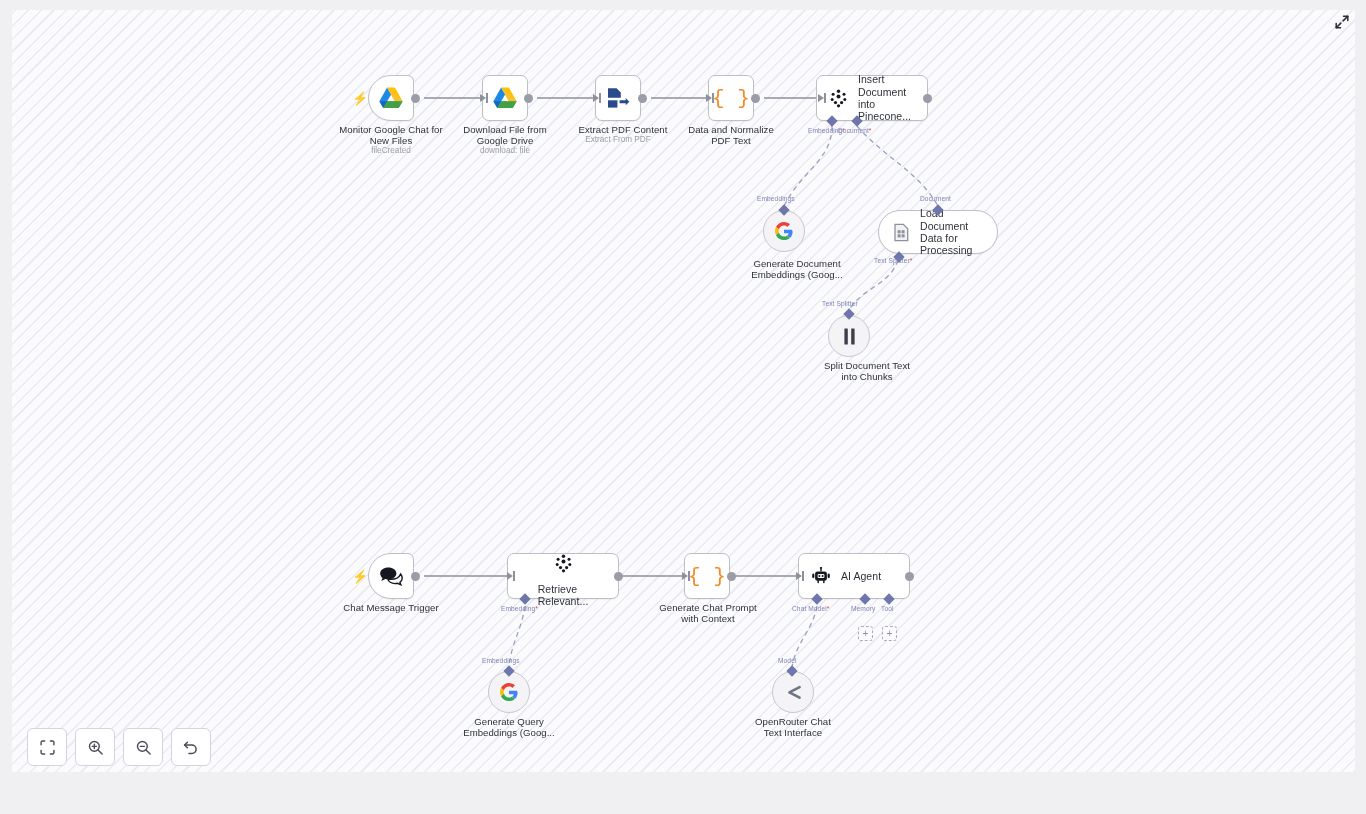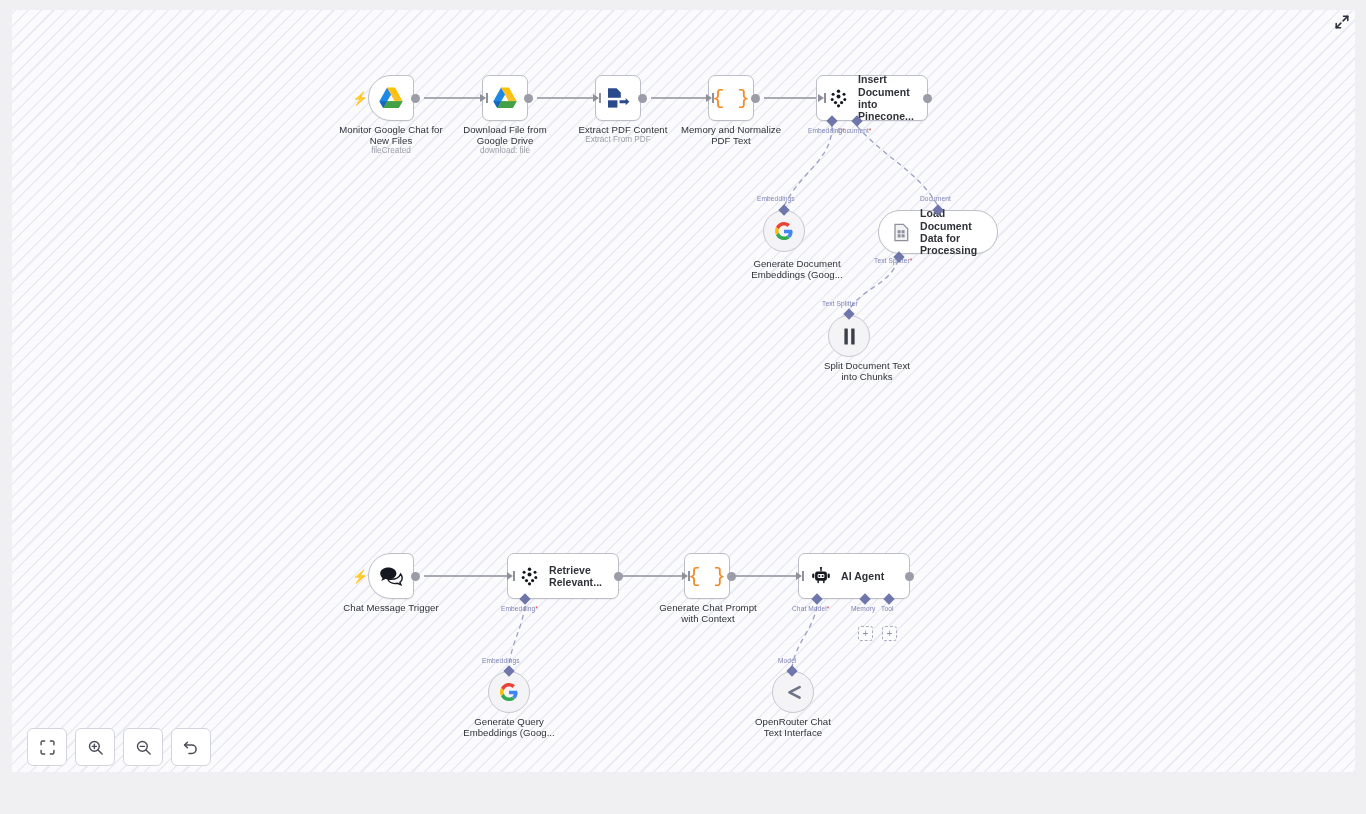--- a/index.html
+++ b/index.html
@@ -61,21 +61,20 @@
     background: #f4f4f6;
     border: 1.2px solid #c7c9d1;
     display: flex; align-items: center; justify-content: center;
   }
   .inner-label {
     font-size: 10.5px;
     color: #2e3138;
     line-height: 12.4px;
     white-space: pre-line;
     letter-spacing: .05px;
-    font-weight: bold;
   }
   .caption {
     position: absolute;
     text-align: center;
     font-size: 9.6px;
     line-height: 11.4px;
     color: #2e3138;
     white-space: pre-line;
     letter-spacing: .05px;
   }
@@ -256,21 +255,21 @@
     <div class="caption" style="left:536px; top:114px; width:150px;">Extract PDF Content</div>
     <div class="subcaption" style="left:536px; top:125px; width:140px;">Extract From PDF</div>
 
     <span class="port-in" style="left:694px; top:83.5px;"></span>
     <div class="node" style="left:696px; top:65px;">
       <div class="nbox square">
         <span style="font-size:21px; color:#f28c28; font-family:'Liberation Mono', monospace; line-height:1;">{&nbsp;}</span>
       </div>
     </div>
     <span class="port-dot" style="left:739px; top:83.5px;"></span>
-    <div class="caption" style="left:649px; top:114px; width:140px;">Memory and Normalize
+    <div class="caption" style="left:649px; top:114px; width:140px;">Data and Normalize
 PDF Text</div>
 
     <span class="port-in" style="left:806px; top:83.5px;"></span>
     <div class="node" style="left:804px; top:65px;">
       <div class="nbox wide" style="width:112px;">
         <span>
           <svg width="19" height="19" viewBox="0 0 19 19" fill="#15181f">
             <circle cx="9.5" cy="2.3" r="1.7"></circle>
               <circle cx="4.1" cy="5.2" r="1.5"></circle>
             <circle cx="15" cy="5.2" r="1.5"></circle>
@@ -354,21 +353,21 @@
           </svg>
         </span>
       </div>
     </div>
     <span class="bolt" style="left:340px; top:560px;">⚡</span>
     <span class="port-dot" style="left:399px; top:561.5px;"></span>
     <div class="caption" style="left:309px; top:592px; width:140px;">Chat Message Trigger</div>
 
     <span class="port-in" style="left:495px; top:561.5px;"></span>
     <div class="node" style="left:495px; top:543px;">
-      <div class="nbox wide" style="width:112px;">
+      <div class="nbox wide" style="width:112px;flex-direction:column;">
         <span>
           <svg width="19" height="19" viewBox="0 0 19 19" fill="#15181f">
             <circle cx="9.5" cy="2.3" r="1.7"></circle>
               <circle cx="4.1" cy="5.2" r="1.5"></circle>
             <circle cx="15" cy="5.2" r="1.5"></circle>
               <circle cx="9.5" cy="7.6" r="2"></circle>
             <circle cx="3.2" cy="10.6" r="1.5"></circle>
               <circle cx="15.8" cy="10.6" r="1.5"></circle>
             <circle cx="6.5" cy="13.6" r="1.6"></circle>
               <circle cx="12.6" cy="13.6" r="1.6"></circle>

